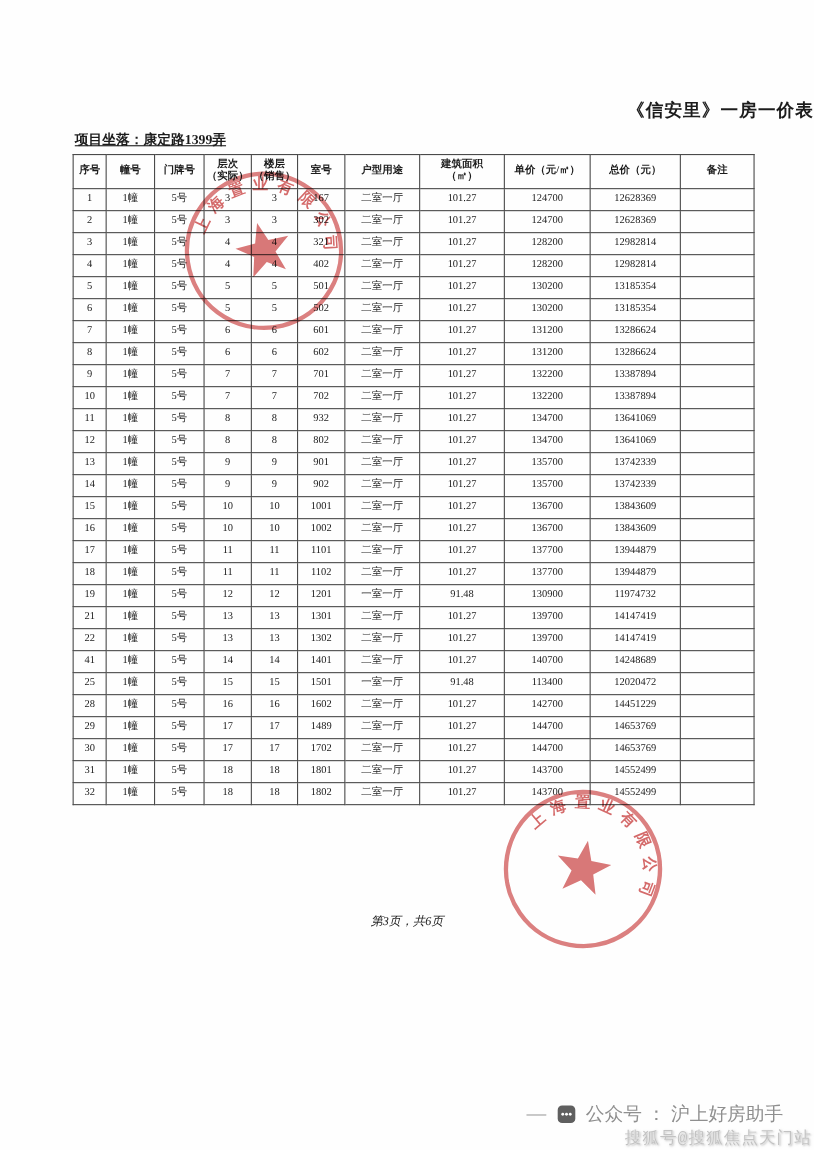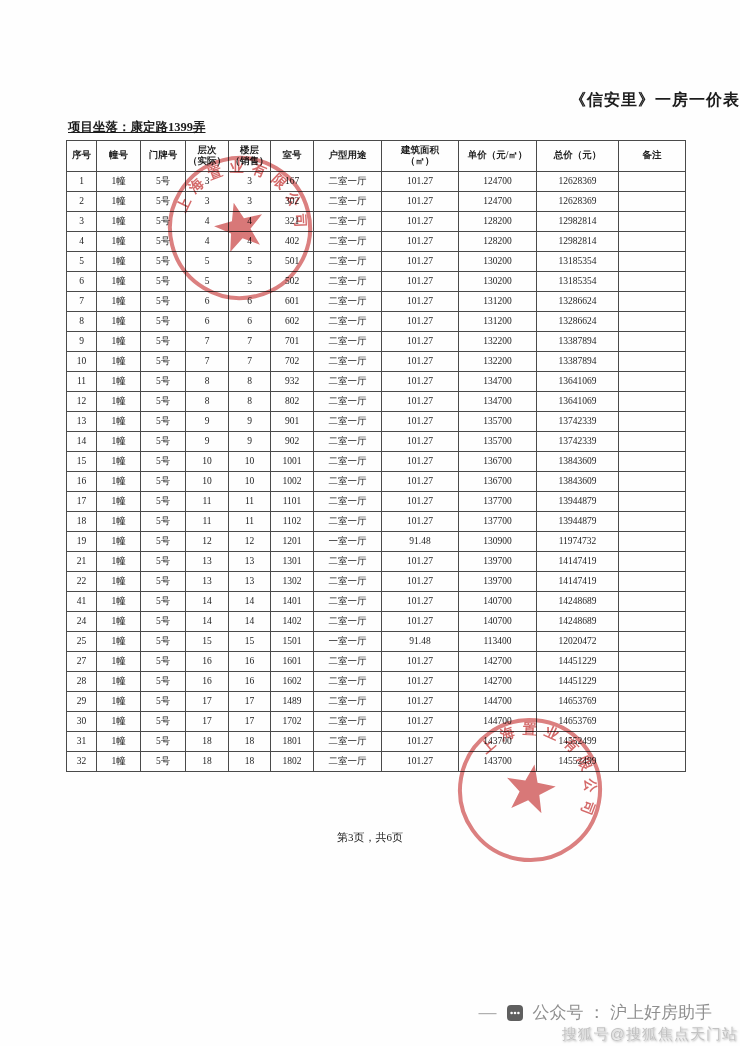--- a/index.html
+++ b/index.html
@@ -44,42 +44,42 @@
   .price-table th:nth-child(4){width:42px}
   .price-table th:nth-child(5){width:41px}
   .price-table th:nth-child(6){width:42px}
   .price-table th:nth-child(7){width:67px}
   .price-table th:nth-child(8){width:76px}
   .price-table th:nth-child(9){width:77px}
   .price-table th:nth-child(10){width:81px}
   .price-table th:nth-child(11){width:66px}
   .page-num{
     position:absolute;top:830px;left:66px;width:608px;
-    text-align:center;font-size:11px;
+    text-align:center;font-size:11px;font-style:italic;
   }
   .stamp{
     position:absolute;width:150px;height:150px;
     mix-blend-mode:multiply;opacity:0.72;
     pointer-events:none;
   }
   .stamp-top{left:165px;top:153px;transform:rotate(-14deg);}
   .stamp-bottom{left:455px;top:715px;transform:rotate(10deg);}
   .account-footer{
     position:absolute;right:28px;bottom:22px;
     display:flex;align-items:center;gap:9px;
     color:#8f8f8f;font-size:17px;
     font-family:"Liberation Sans","DejaVu Sans",sans-serif;
   }
   .account-footer .dash{color:#b0b0b0;font-size:18px;}
   .chat-icon{display:inline-flex;align-items:center;}
   .watermark{
     position:absolute;right:2px;bottom:2px;
     font-size:15px;color:#c2c2c2;
     text-shadow:0 0 1px #ffffff,1px 1px 2px rgba(120,120,120,0.55);
-    font-family:Liberation Sans, sans-serif;
+    font-family:Liberation Mono, monospace;
     letter-spacing:1px;
   }
 </style>
 </head>
 <body>
 
 <div class="page">
 
   <h1 class="doc-title">《信安里》一房一价表</h1>
 
@@ -385,56 +385,30 @@
           <td>14</td>
           <td>14</td>
           <td>1401</td>
           <td>二室一厅</td>
           <td>101.27</td>
           <td>140700</td>
           <td>14248689</td>
           <td></td>
         </tr>
         <tr>
-          <td>24</td>
-          <td>1幢</td>
-          <td>5号</td>
-          <td>14</td>
-          <td>14</td>
-          <td>1402</td>
-          <td>二室一厅</td>
-          <td>101.27</td>
-          <td>140700</td>
-          <td>14248689</td>
-          <td></td>
-        </tr>
-        <tr>
           <td>25</td>
           <td>1幢</td>
           <td>5号</td>
           <td>15</td>
           <td>15</td>
           <td>1501</td>
           <td>一室一厅</td>
           <td>91.48</td>
           <td>113400</td>
           <td>12020472</td>
-          <td></td>
-        </tr>
-        <tr>
-          <td>27</td>
-          <td>1幢</td>
-          <td>5号</td>
-          <td>16</td>
-          <td>16</td>
-          <td>1601</td>
-          <td>二室一厅</td>
-          <td>101.27</td>
-          <td>142700</td>
-          <td>14451229</td>
           <td></td>
         </tr>
         <tr>
           <td>28</td>
           <td>1幢</td>
           <td>5号</td>
           <td>16</td>
           <td>16</td>
           <td>1602</td>
           <td>二室一厅</td>

